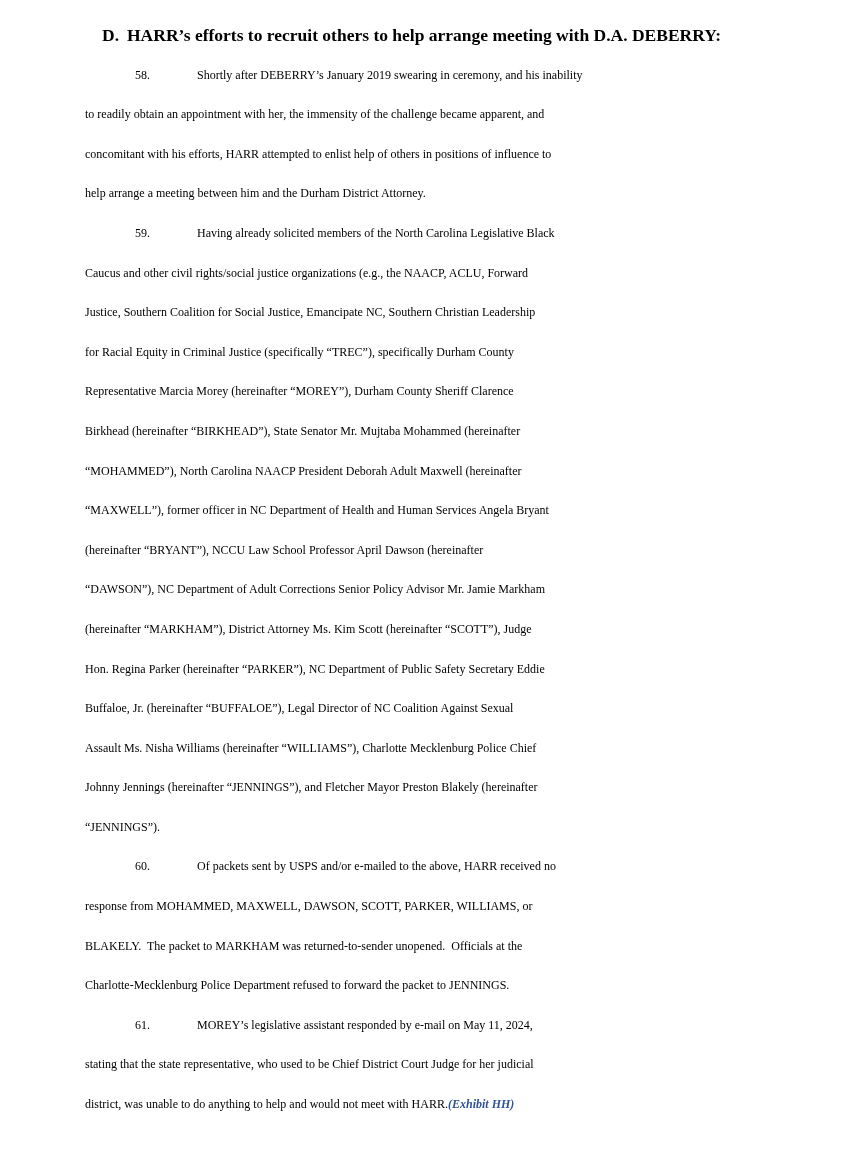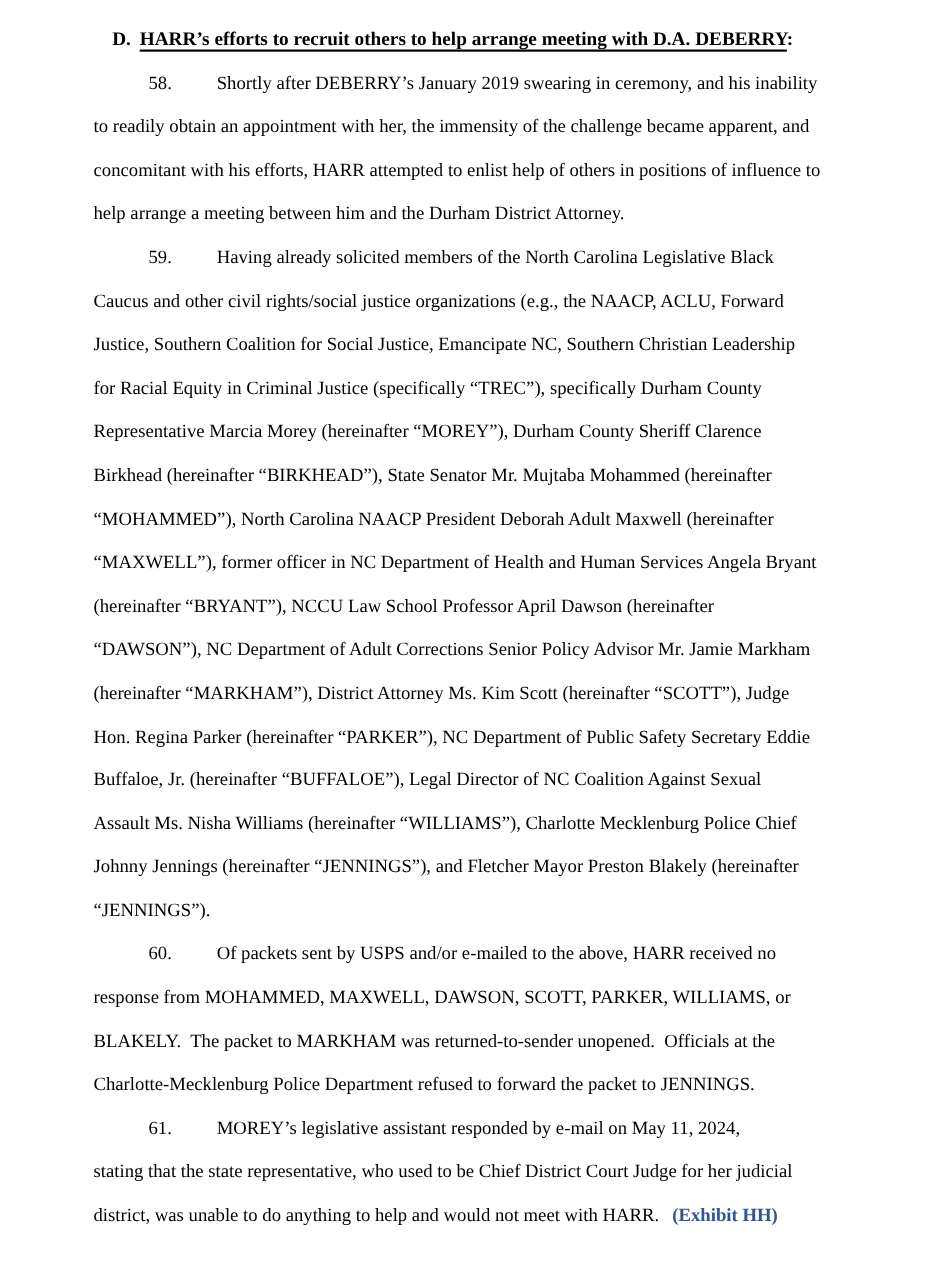--- a/index.html
+++ b/index.html
@@ -16,48 +16,48 @@
   }
   .page {
     box-sizing: border-box;
     width: 850px;
     height: 1165px;
     padding: 16px 70px 0 85px;
   }
   .line {
     height: 39.6px;
     line-height: 39.6px;
-    font-size: 17px;
+    font-size: 12px;
     white-space: pre;
   }
   .heading-line {
     height: 39.6px;
     line-height: 39.6px;
     font-size: 17.5px;
     font-weight: bold;
     white-space: pre;
   }
   .heading-num {
     display: inline-block;
     margin-left: 17px;
     width: 25px;
   }
   .heading-title {
-    text-decoration: underline;
     text-decoration-thickness: 2px;
     text-underline-offset: 4px;
   }
   .para-num {
     display: inline-block;
     margin-left: 50px;
     width: 62px;
   }
   .exhibit-ref {
     font-weight: bold;
-    margin-left: 12px;
+    font-style: italic;
+    margin-left: 0;
   }
 </style>
 </head>
 <body>
 
 <div class="page">
   <div class="heading-line"><span class="heading-num">D.</span><span class="heading-title">HARR’s efforts to recruit others to help arrange meeting with D.A. DEBERRY</span><span>:</span></div>
   <div>
       <div class="line"><span class="para-num">58.</span><span>Shortly after DEBERRY’s January 2019 swearing in ceremony, and his inability</span></div>
       <div class="line"><span>to readily obtain an appointment with her, the immensity of the challenge became apparent, and</span></div>

